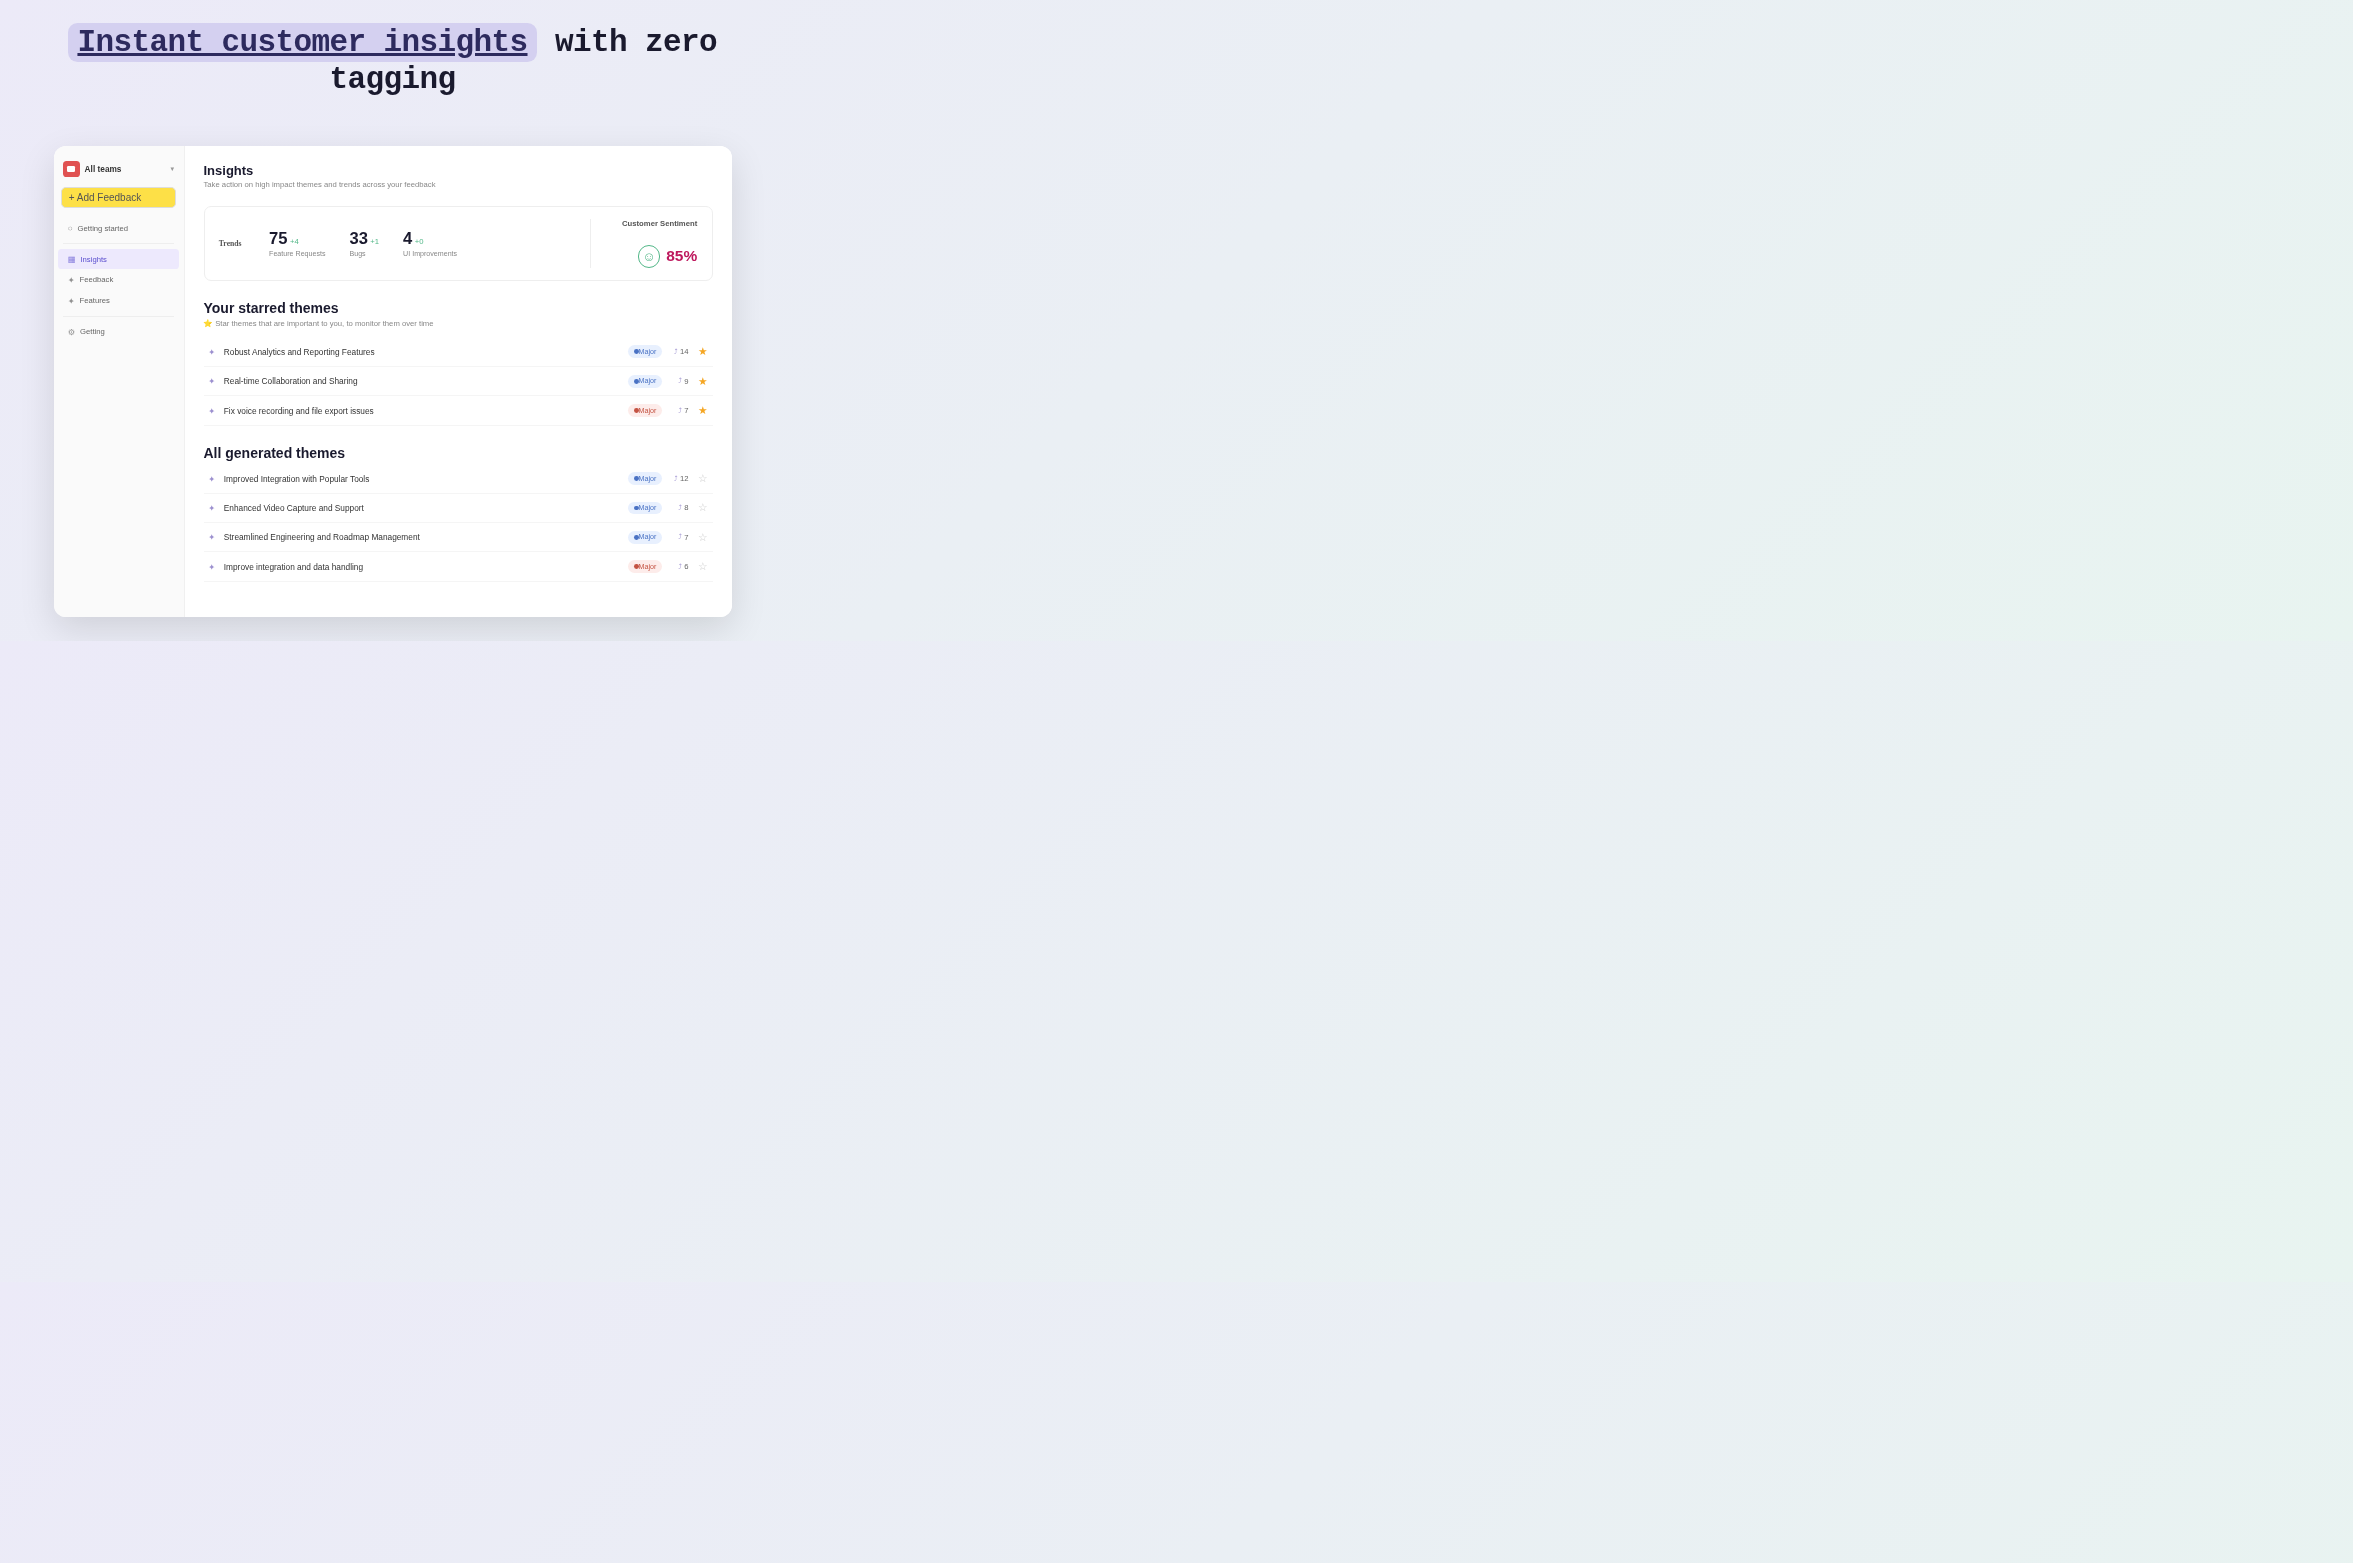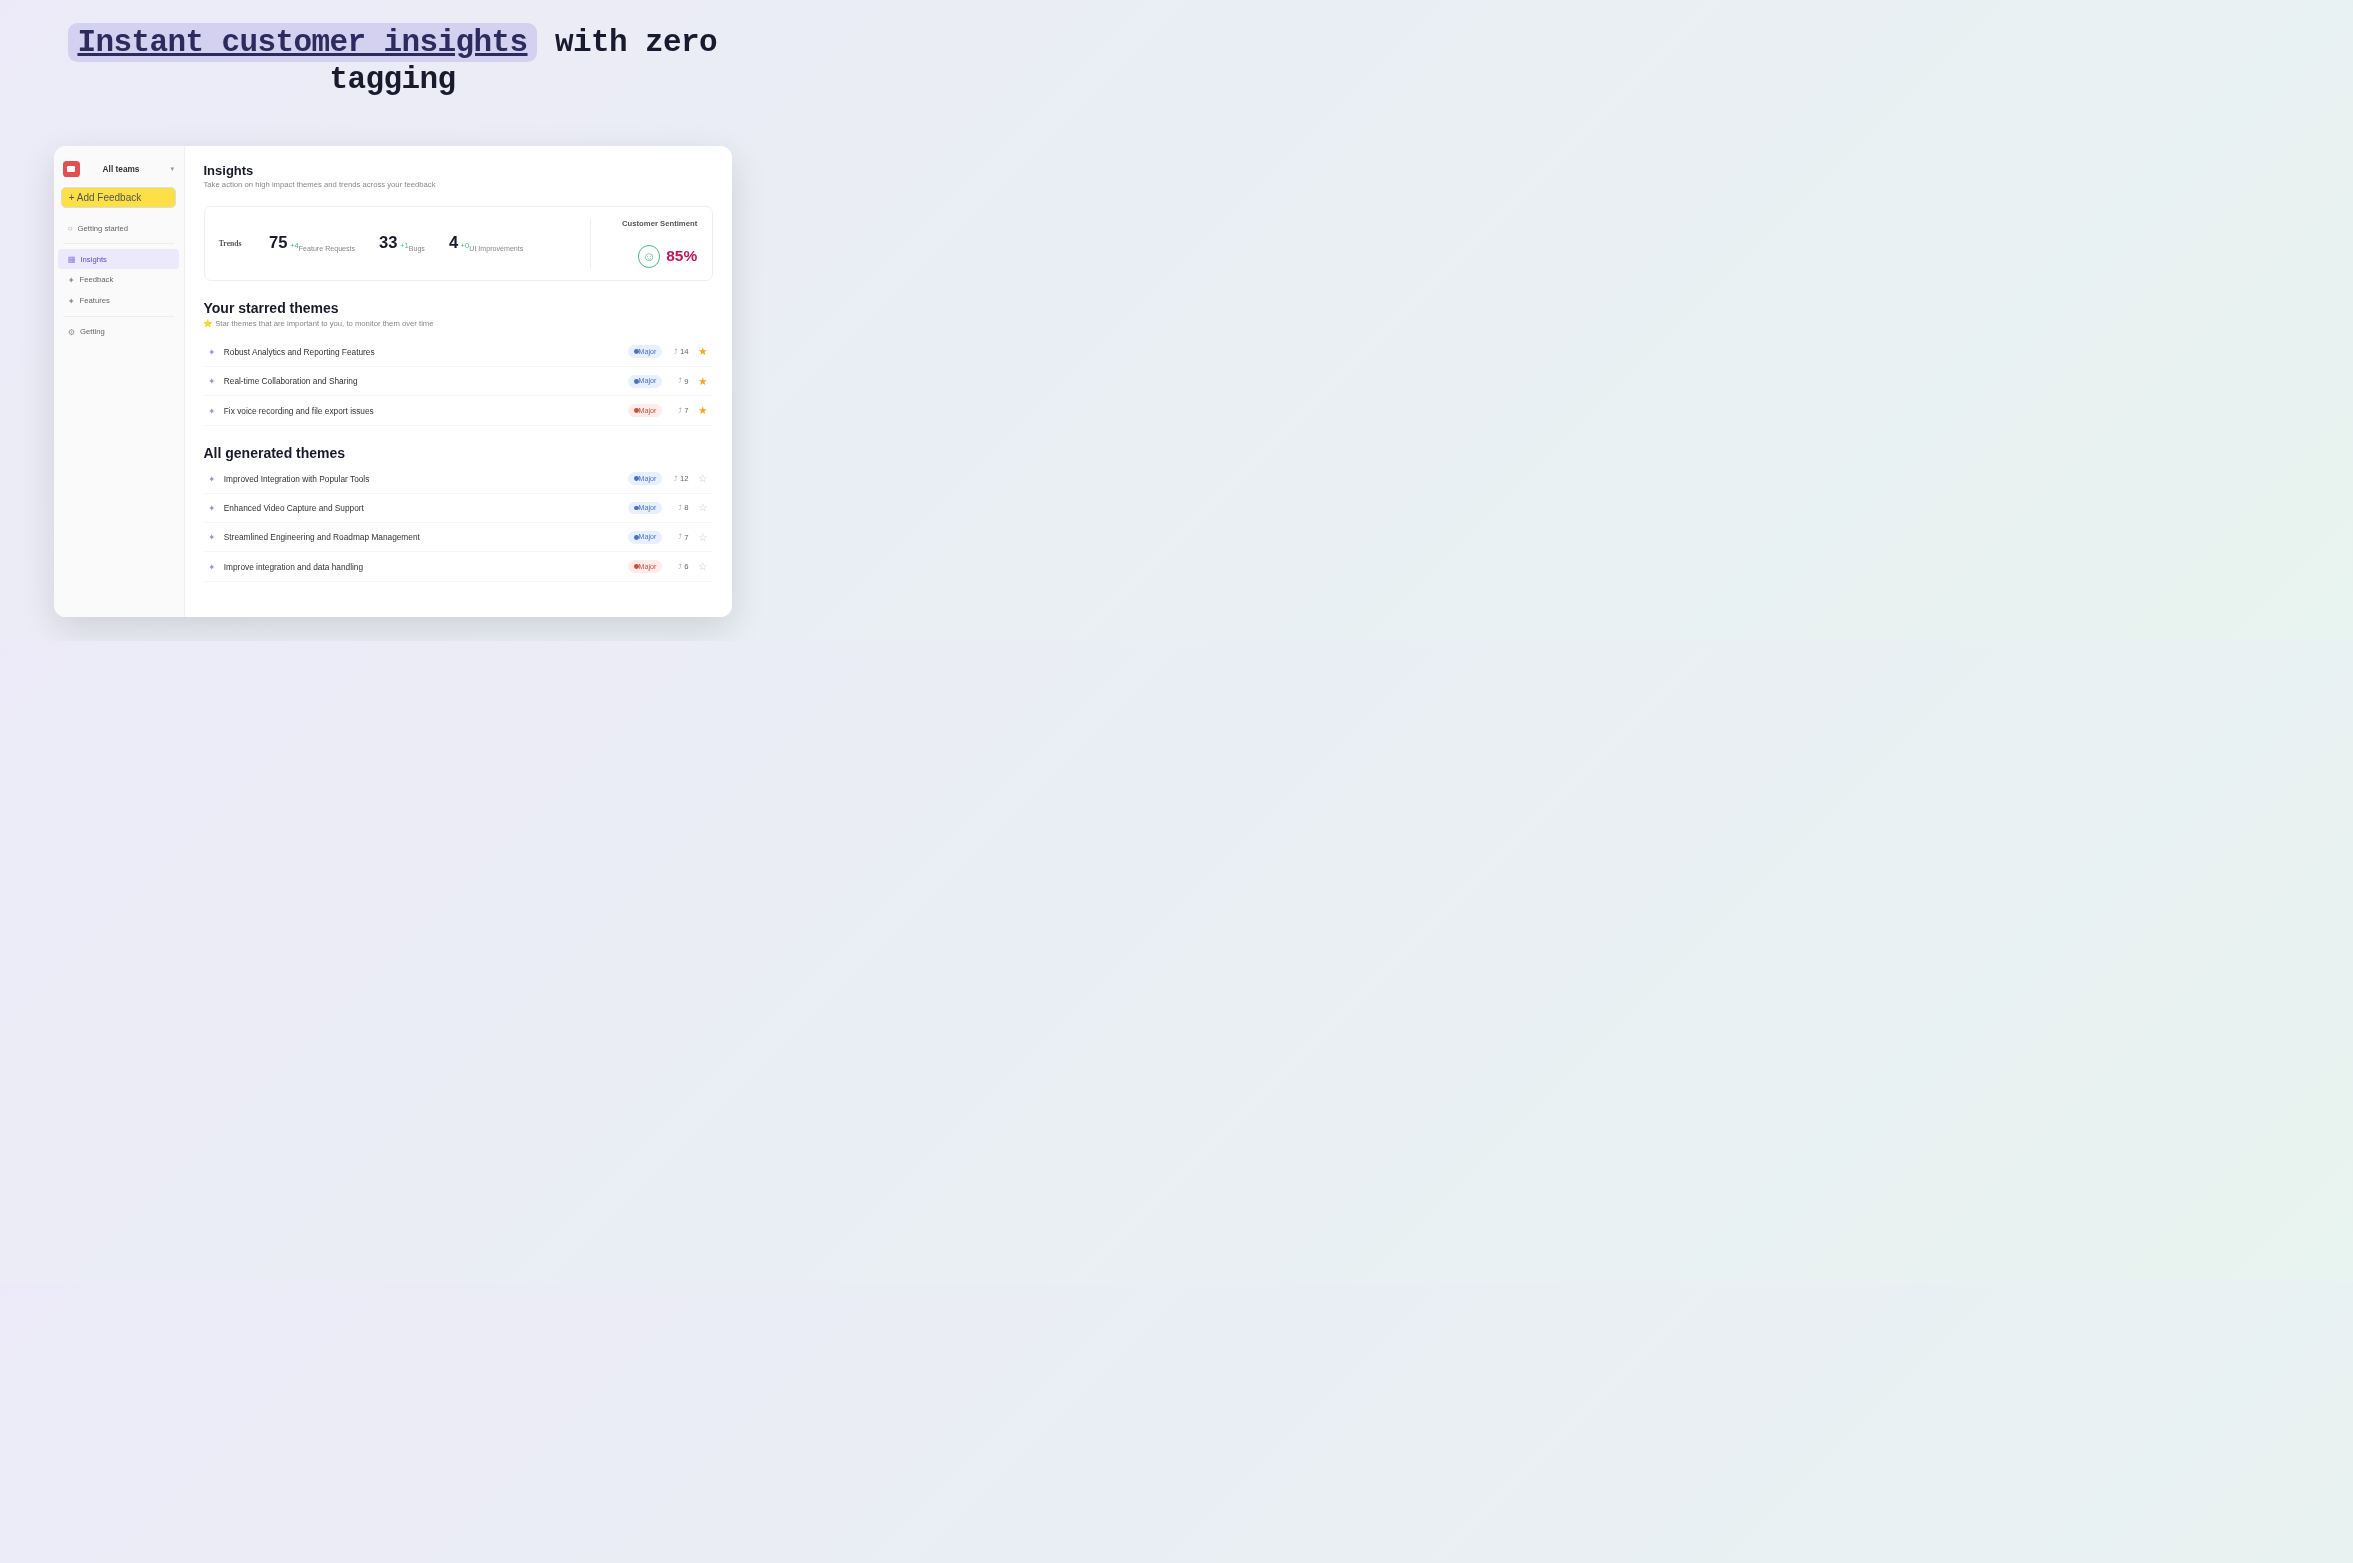--- a/index.html
+++ b/index.html
@@ -52,21 +52,21 @@
       background: #fafafa;
       border-right: 0.6px solid #f0f0f0;
       padding: 9.5px 0;
       display: flex;
       flex-direction: column;
     }
 
     .sidebar-header {
       display: flex;
       align-items: center;
-      gap: 23px;
+      gap: 5px;
       padding: 4.8px 9.5px 9.5px;
       cursor: pointer;
     }
 
     .logo-icon {
       width: 16.6px;
       height: 16.6px;
       background: #e05252;
       border-radius: 3.6px;
       display: flex;
@@ -179,22 +179,22 @@
     }
 
     .trends-stats {
       display: flex;
       gap: 24px;
       flex: 1;
     }
 
     .stat-item {
       display: flex;
-      flex-direction: row;
-      align-items: flex-end;
+      flex-direction: column;
+      align-items: flex-start;
     }
 
     .stat-number {
       font-size: 16.6px;
       font-weight: 700;
       color: #1a1a2e;
       display: flex;
       align-items: baseline;
       gap: 2.4px;
     }

